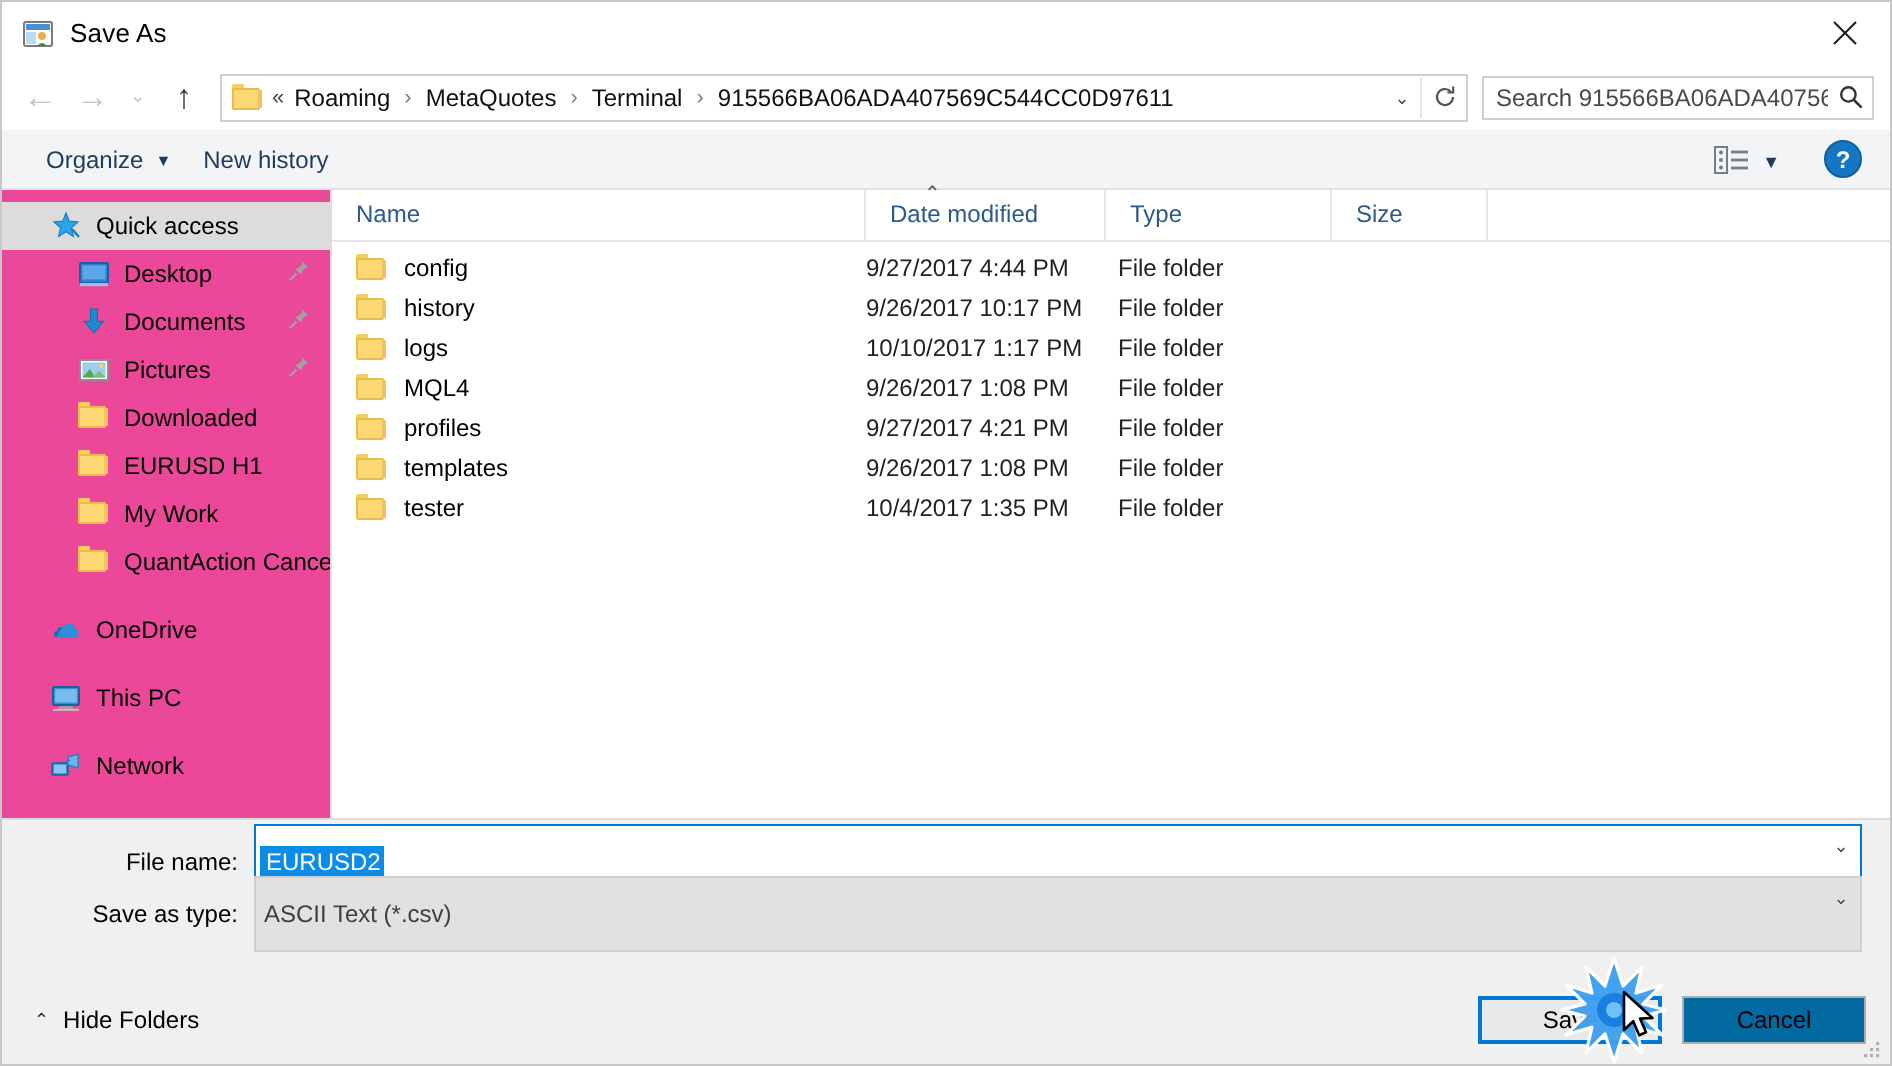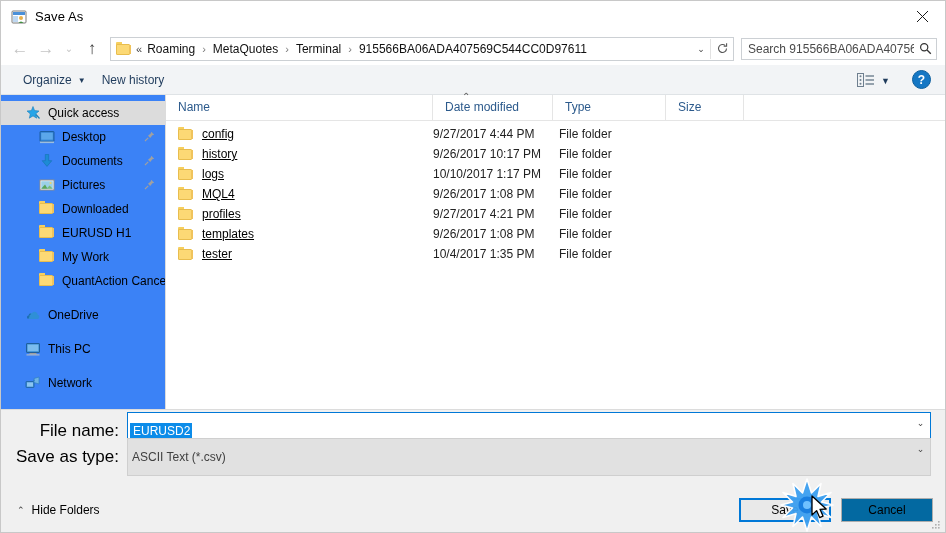--- a/index.html
+++ b/index.html
@@ -213,21 +213,21 @@
   
   .body-row {
     flex: 1 1 auto;
     display: flex;
     min-height: 0;
     background: #fff;
   }
   .sidebar {
     width: 164px;
     flex: 0 0 164px;
-    background: #3b82f6;
+    background: #ec4899;
     border-right: 1px solid #dcdcdc;
     padding-top: 6px;
     overflow: hidden;
   }
   .side-item {
     height: 24px;
     display: flex;
     align-items: center;
     padding-left: 24px;
     font-size: 12px;
@@ -304,21 +304,21 @@
     display: flex;
     align-items: center;
     font-size: 12px;
     color: #000;
   }
   .cell-name {
     width: 267px; flex: 0 0 267px;
     display: flex; align-items: center;
     padding-left: 12px;
     box-sizing: border-box;
-    white-space: nowrap; overflow: hidden; text-decoration: underline;
+    white-space: nowrap; overflow: hidden;
   }
   .cell-date { width: 126px; flex: 0 0 126px; color: #222; white-space: nowrap;}
   .cell-type { width: 113px; flex: 0 0 113px; color: #222; white-space: nowrap;}
   .cell-size { width: 78px; flex: 0 0 78px; }
   .row-folder-icon {
     width: 16px; height: 14px;
     margin-right: 8px;
     flex: 0 0 auto;
     position: relative;
   }
@@ -364,21 +364,21 @@
     height: 22px;
     margin-bottom: 4px;
     padding: 0 14px 0 0;
   }
   .formlabel {
     width: 126px;
     flex: 0 0 126px;
     text-align: right;
     padding-right: 8px;
     box-sizing: border-box;
-    font-size: 17px;
+    font-size: 12px;
     color: #000;
   }
   .field {
     flex: 1 1 auto;
     height: 38px;
     box-sizing: border-box;
     display: flex;
     align-items: center;
     position: relative;
   }

